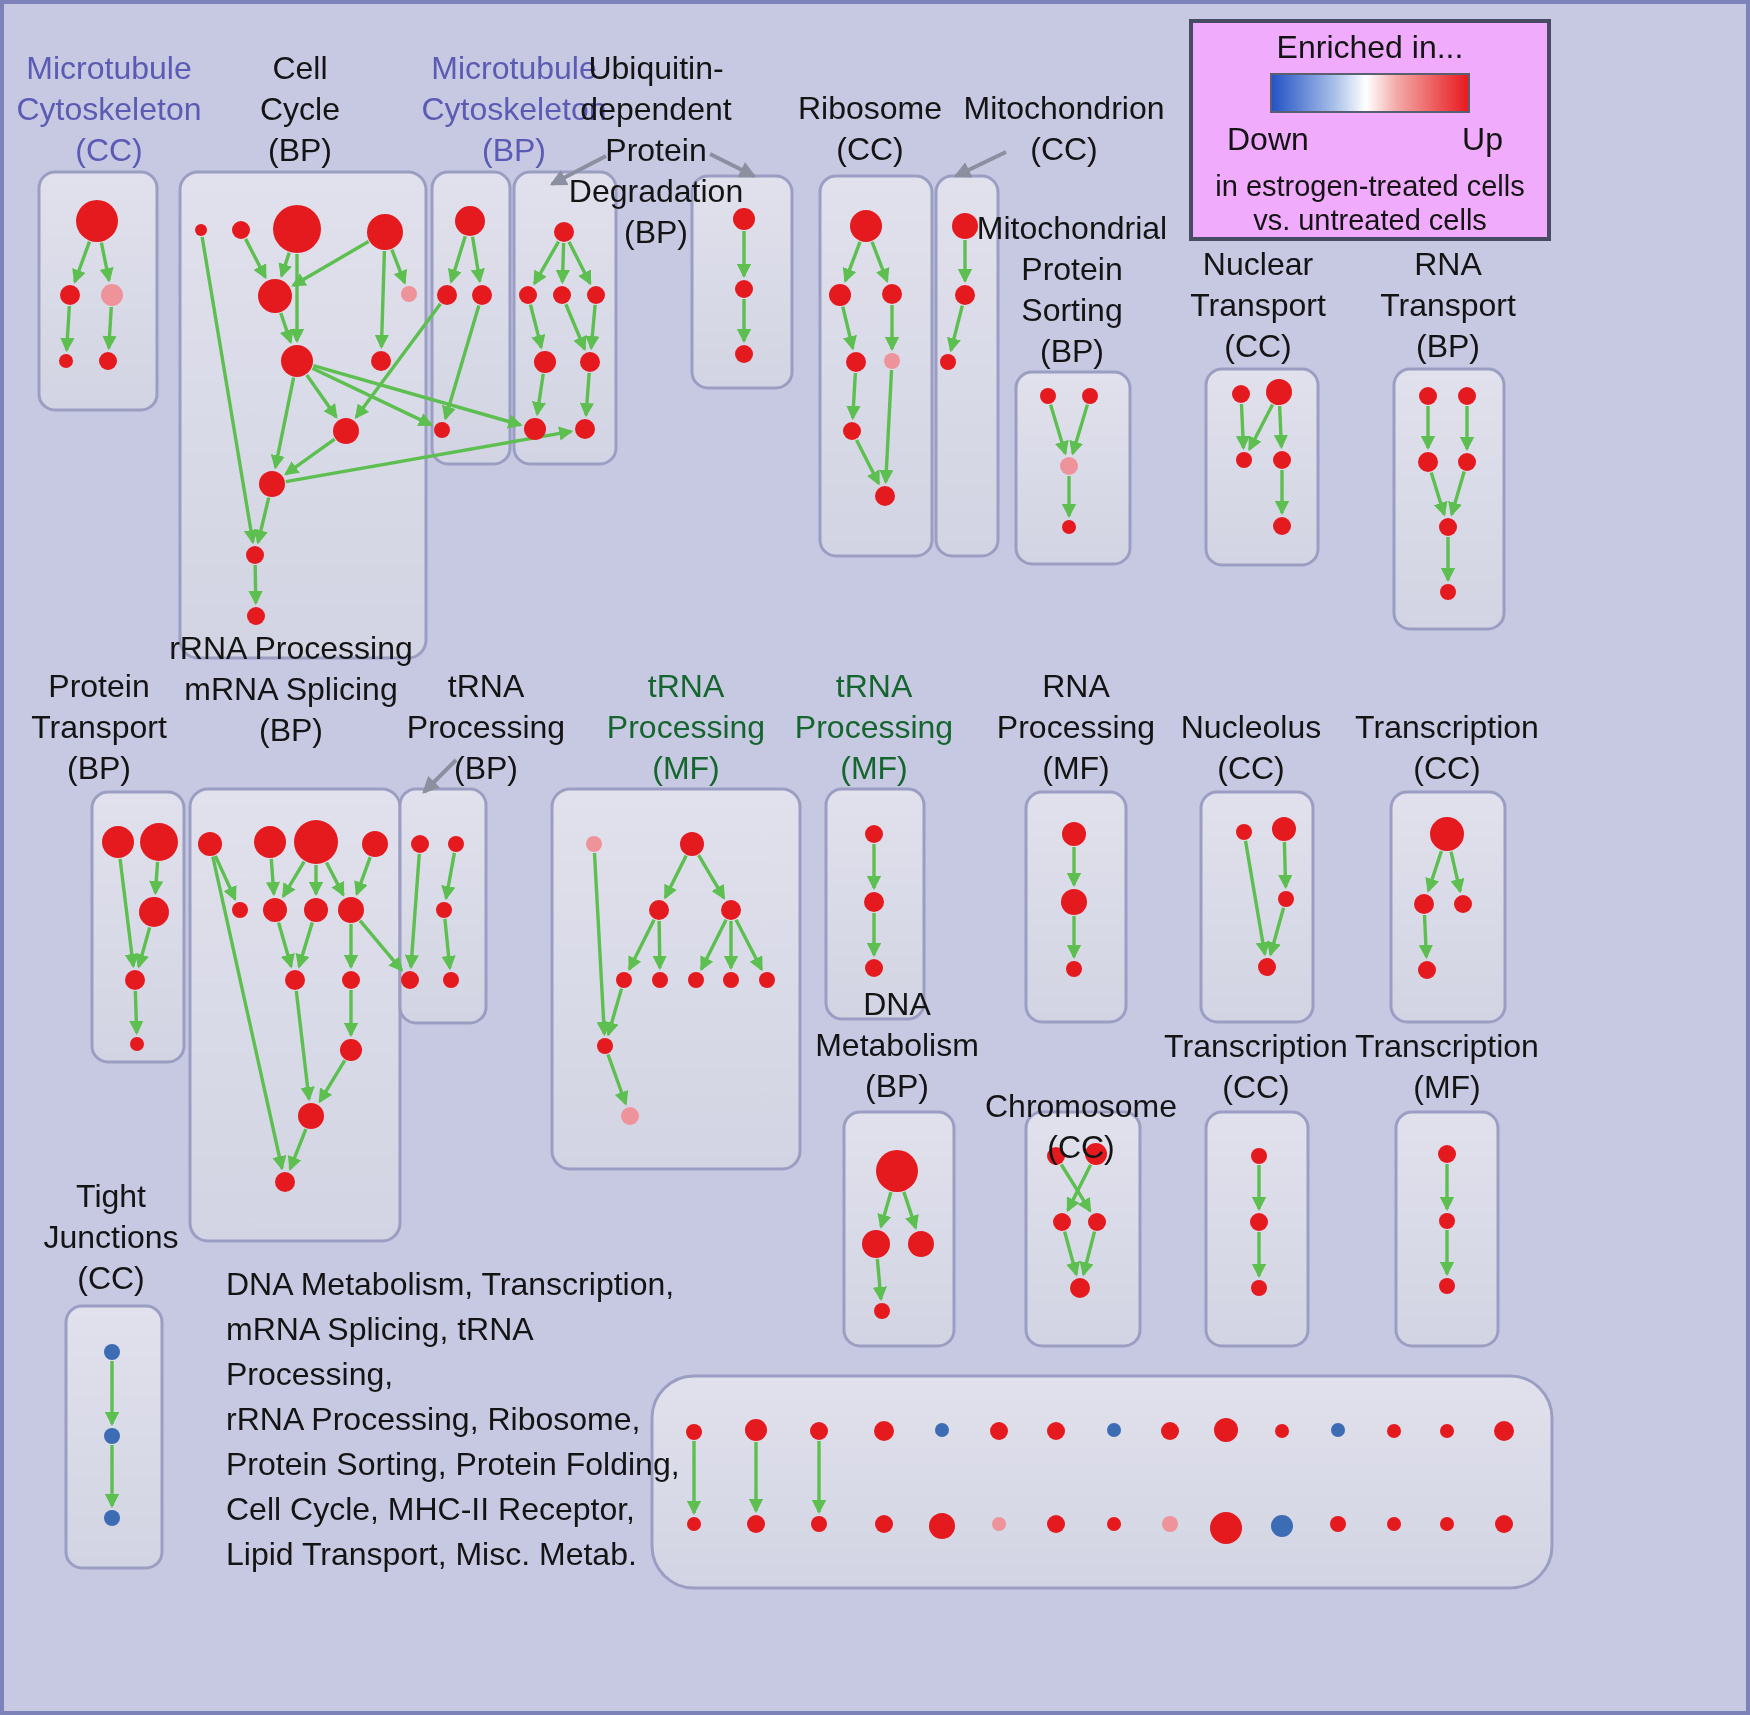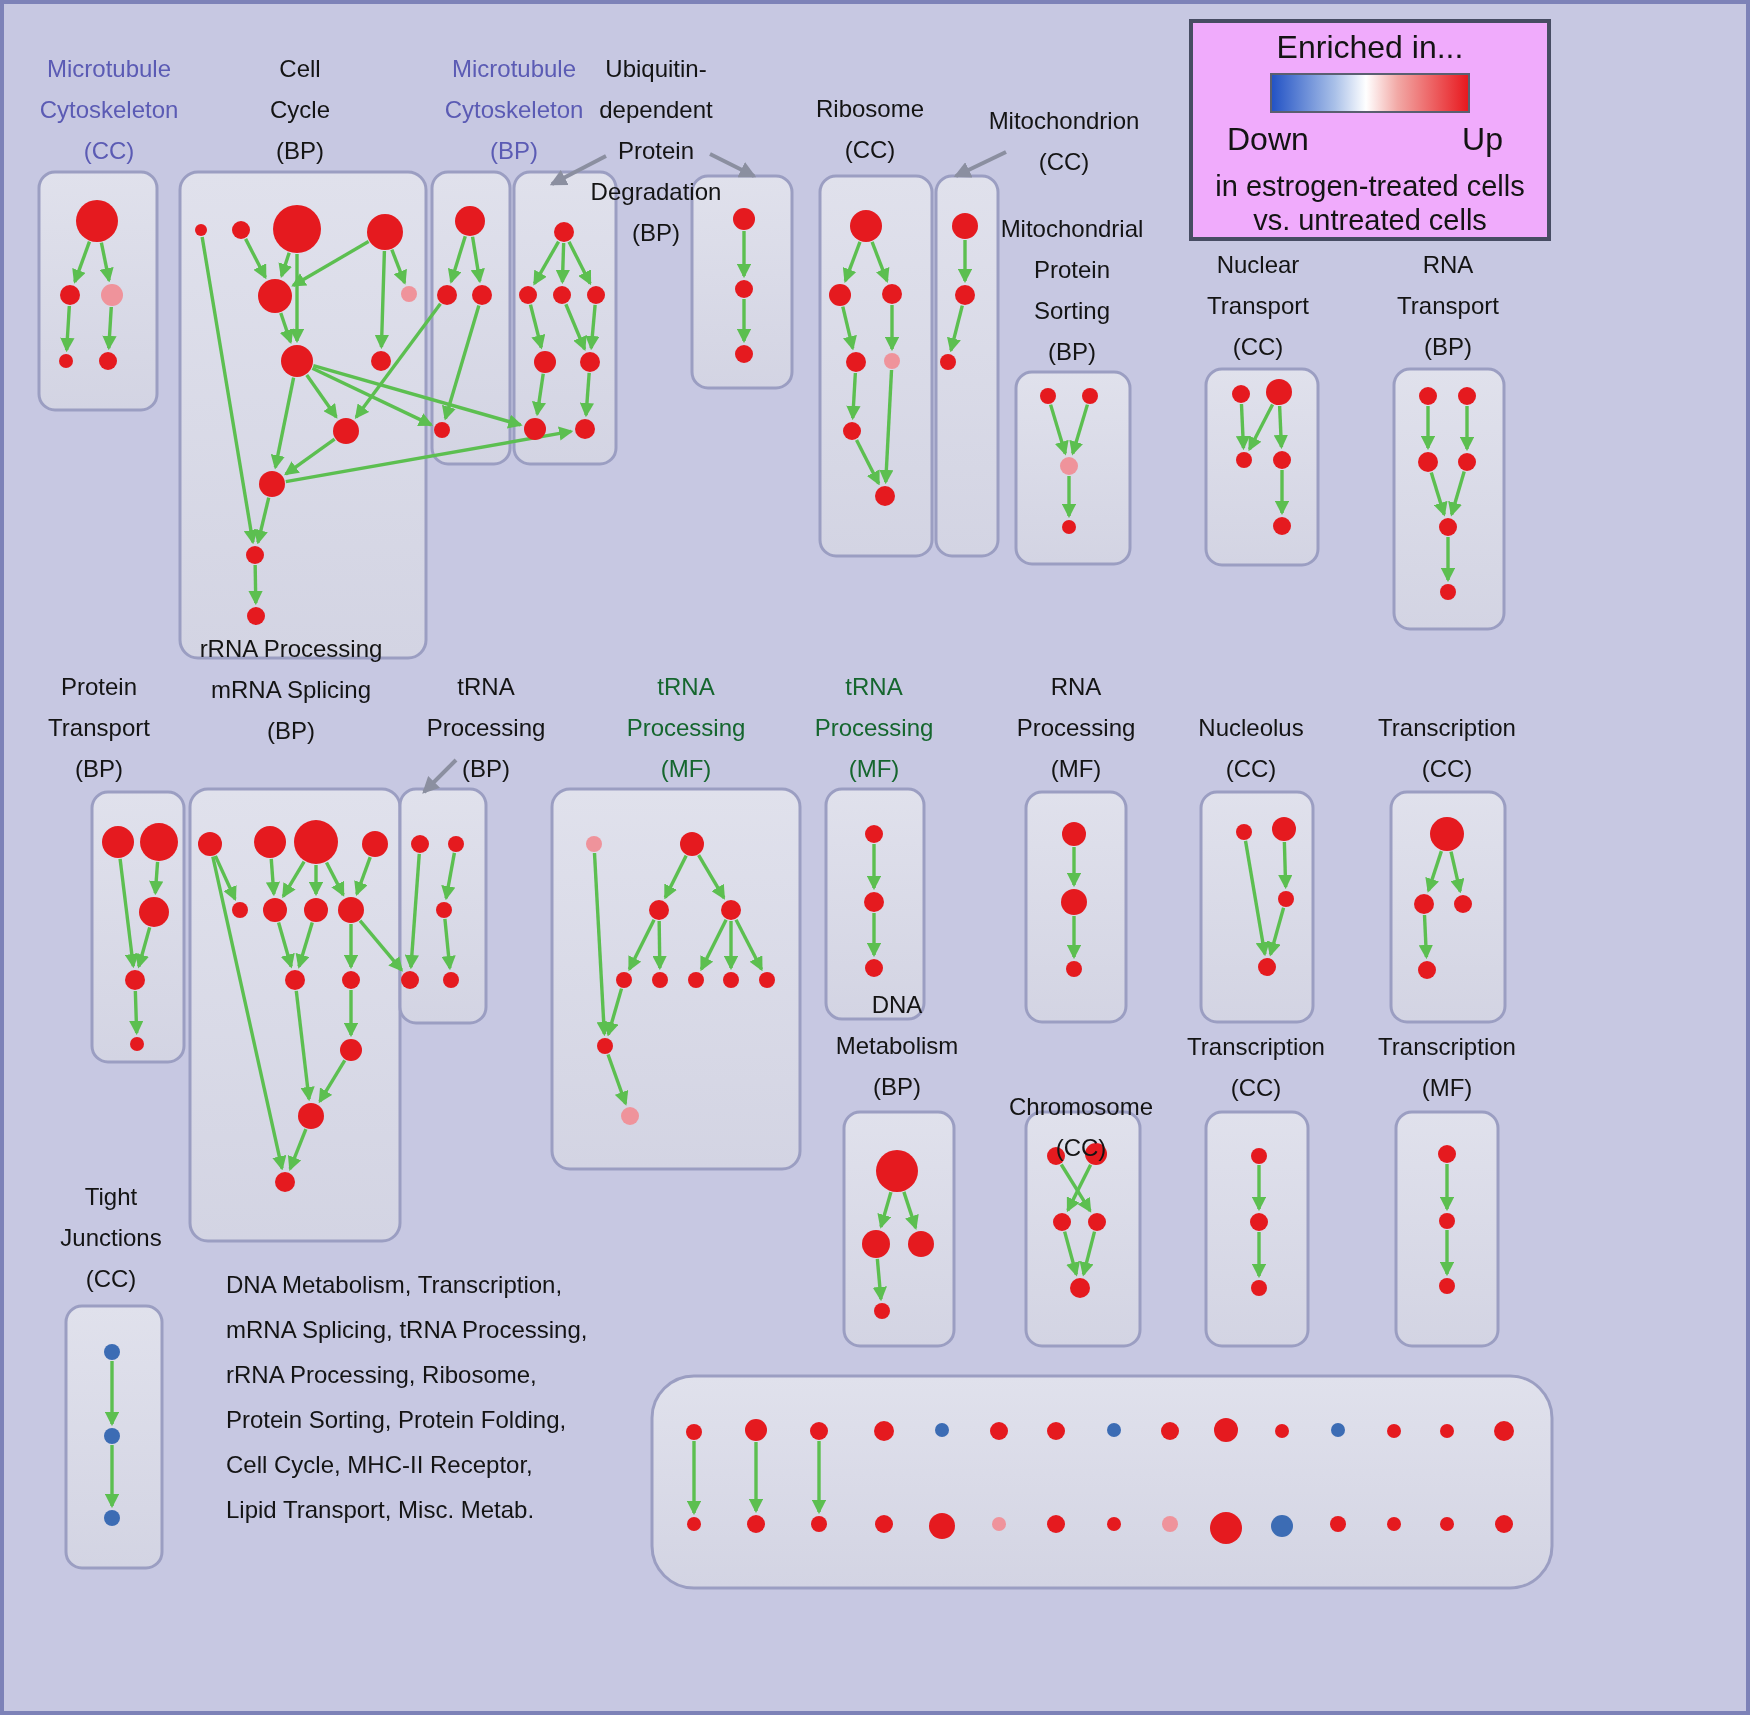--- a/index.html
+++ b/index.html
@@ -4,21 +4,21 @@
 <style>
   * { margin:0; padding:0; box-sizing:border-box; }
   html,body { background:#aeb0cf; }
   .canvas {
     position:relative; width:1750px; height:1715px;
     background:#c7c8e2; border:4px solid #7d82b8; overflow:hidden;
     font-family:"Liberation Sans", sans-serif;
   }
   #net { position:absolute; left:0; top:0; }
   .lbl {
-    position:absolute; font-size:24px; line-height:41px;
+    position:absolute; font-size:32px; line-height:41px;
     text-align:center; white-space:pre-line; color:#141414;
   }
   .lbl.blue  { color:#5b5bb4; }
   .lbl.green { color:#15662e; }
   .lbl.left  { text-align:left; line-height:45px; }
   .legend {
     position:absolute; left:1185px; top:15px; width:362px; height:222px;
     background:#f0abfc; border:4px solid #474c63;
   }
   .legend-title { position:absolute; top:6px; left:0; width:100%; text-align:center; font-size:32px; color:#141414; }
@@ -350,21 +350,21 @@
   <div class="lbl blue" style="left:404px;top:44px;width:212px">Microtubule
 Cytoskeleton
 (BP)</div>
   <div class="lbl" style="left:552px;top:44px;width:200px">Ubiquitin-
 dependent
 Protein
 Degradation
 (BP)</div>
   <div class="lbl" style="left:766px;top:84px;width:200px">Ribosome
 (CC)</div>
-  <div class="lbl" style="left:950px;top:96px;width:220px">Mitochondrion
+  <div class="lbl" style="left:950px;top:84px;width:220px">Mitochondrion
 (CC)</div>
   <div class="lbl" style="left:968px;top:204px;width:200px">Mitochondrial
 Protein
 Sorting
 (BP)</div>
   <div class="lbl" style="left:1154px;top:240px;width:200px">Nuclear
 Transport
 (CC)</div>
   <div class="lbl" style="left:1344px;top:240px;width:200px">RNA
 Transport

